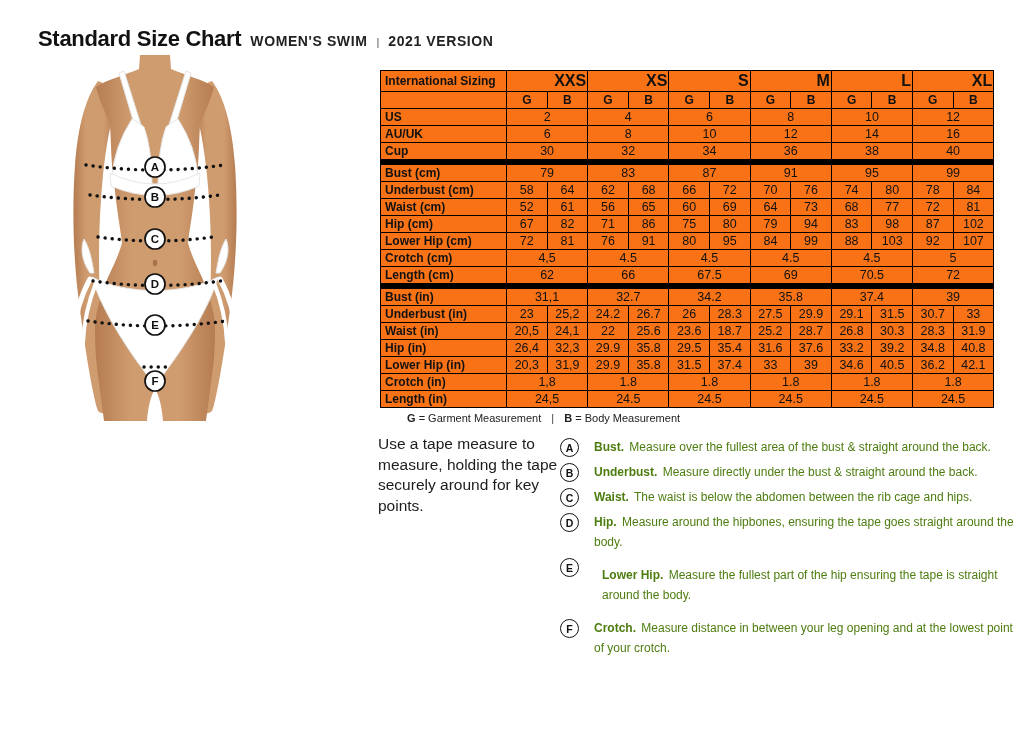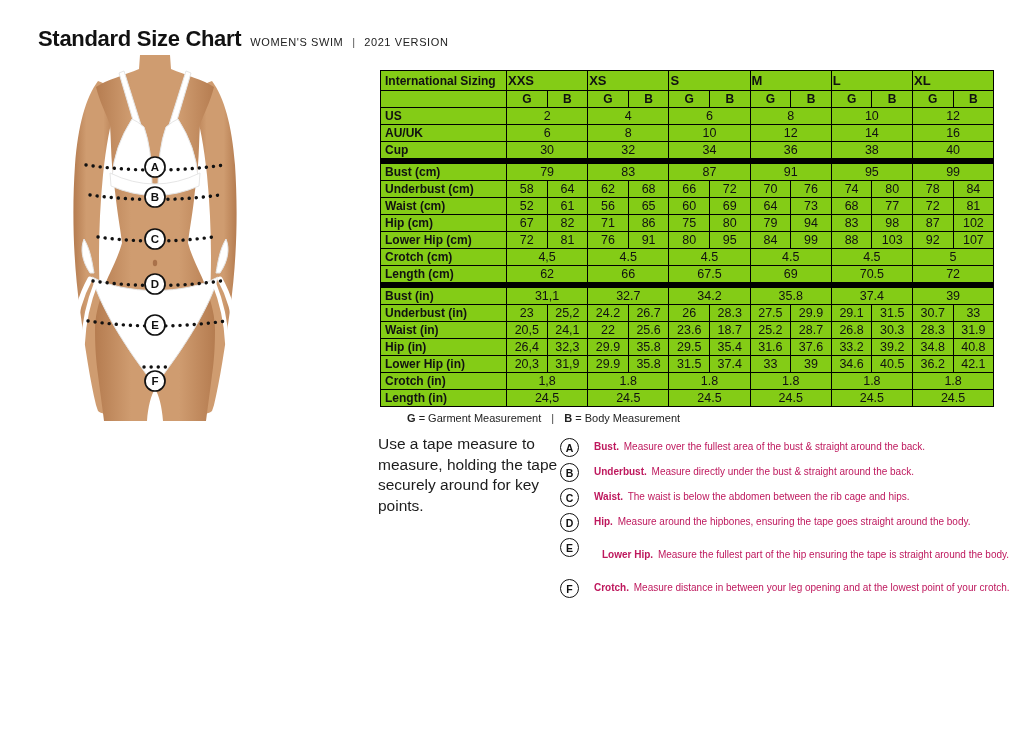--- a/index.html
+++ b/index.html
@@ -2,52 +2,52 @@
 <html><head>
 <meta charset="utf-8">
 <style>
   html,body{margin:0;padding:0;background:#fff;}
   .page{position:relative;width:1024px;height:743px;background:#ffffff;color:#111;
         font-family:"Liberation Sans",sans-serif;overflow:hidden;}
 
   
   .hdr{position:absolute;left:38px;top:26px;display:flex;align-items:baseline;gap:9px;}
   .hdr h1{margin:0;font-size:22px;font-weight:900;letter-spacing:-0.3px;color:#111;}
-  .hdr .sub{font-size:11px;font-weight:400;letter-spacing:0.6px;color:#222;}
+  .hdr .sub{font-size:14px;font-weight:700;letter-spacing:0.6px;color:#222;}
   .hdr .sep{font-size:11px;font-weight:300;color:#555;}
 
   
   .figure{position:absolute;left:40px;top:55px;width:330px;height:366px;}
 
   
   table.size{position:absolute;left:380px;top:70px;width:614px;border-collapse:collapse;
-             table-layout:fixed;background:#84cc16;}
+             table-layout:fixed;background:#f97316;}
   table.size th,table.size td{border:1px solid #000;overflow:hidden;white-space:nowrap;}
   table.size th.lab{text-align:left;font-weight:700;font-size:12px;padding:1px 4px;}
-  table.size th.size{font-size:13px;font-weight:700;height:17px;text-align:left;}
+  table.size th.size{font-size:16px;font-weight:700;height:17px;text-align:right;}
   table.size th.sub{font-size:12px;font-weight:700;height:14px;text-align:center;}
   table.size td.val{font-size:12.5px;font-weight:400;text-align:center;height:14px;padding:1px 0;}
   table.size tr.divider td{height:4px;background:#000;padding:0;border-color:#000;}
 
   
   .legend{position:absolute;left:380px;top:412px;font-size:11px;color:#222;margin-left:27px;}
   .legend b{font-weight:700;}
   .legend .sep{margin:0 7px;color:#444;}
 
   
   .intro{position:absolute;left:378px;top:434px;width:180px;margin:0;
          font-size:15.5px;line-height:20.5px;color:#1c1c1c;}
 
   
   .guide{position:absolute;left:560px;top:437px;width:462px;}
   .guide-item{display:grid;grid-template-columns:34px 1fr;margin-bottom:5px;}
   .gcircle{width:19px;height:19px;margin-top:1px;border:1.5px solid #111;border-radius:50%;
            display:flex;align-items:center;justify-content:center;
            font-size:10.5px;font-weight:600;color:#111;box-sizing:border-box;}
-  .gtext{font-size:10px;line-height:20px;color:#be185d;max-width:432px;}
+  .gtext{font-size:12px;line-height:20px;color:#4d7c0f;max-width:432px;}
   .gtext b{font-weight:700;margin-right:2px;}
 </style>
 </head>
 <body>
 
 <div class="page">
 
   <div class="hdr">
     <h1>Standard Size Chart</h1>
     <span class="sub">WOMEN'S SWIM</span>

